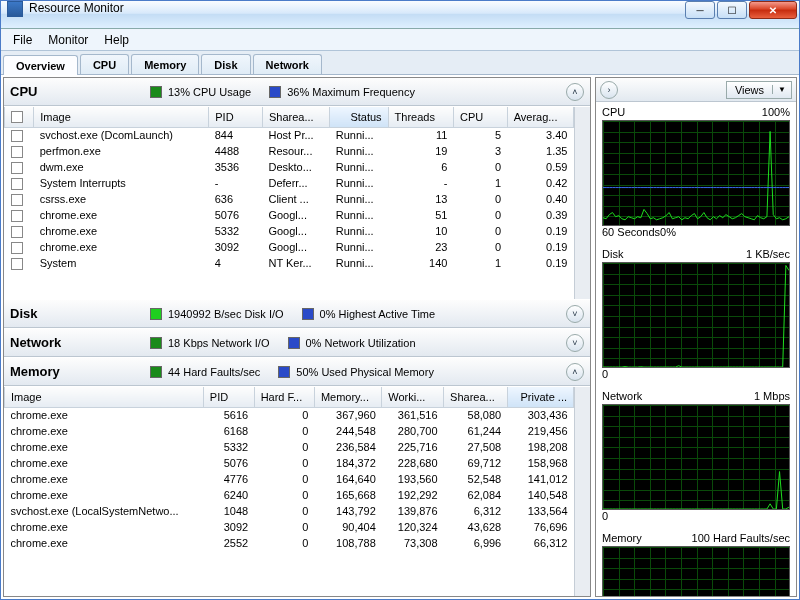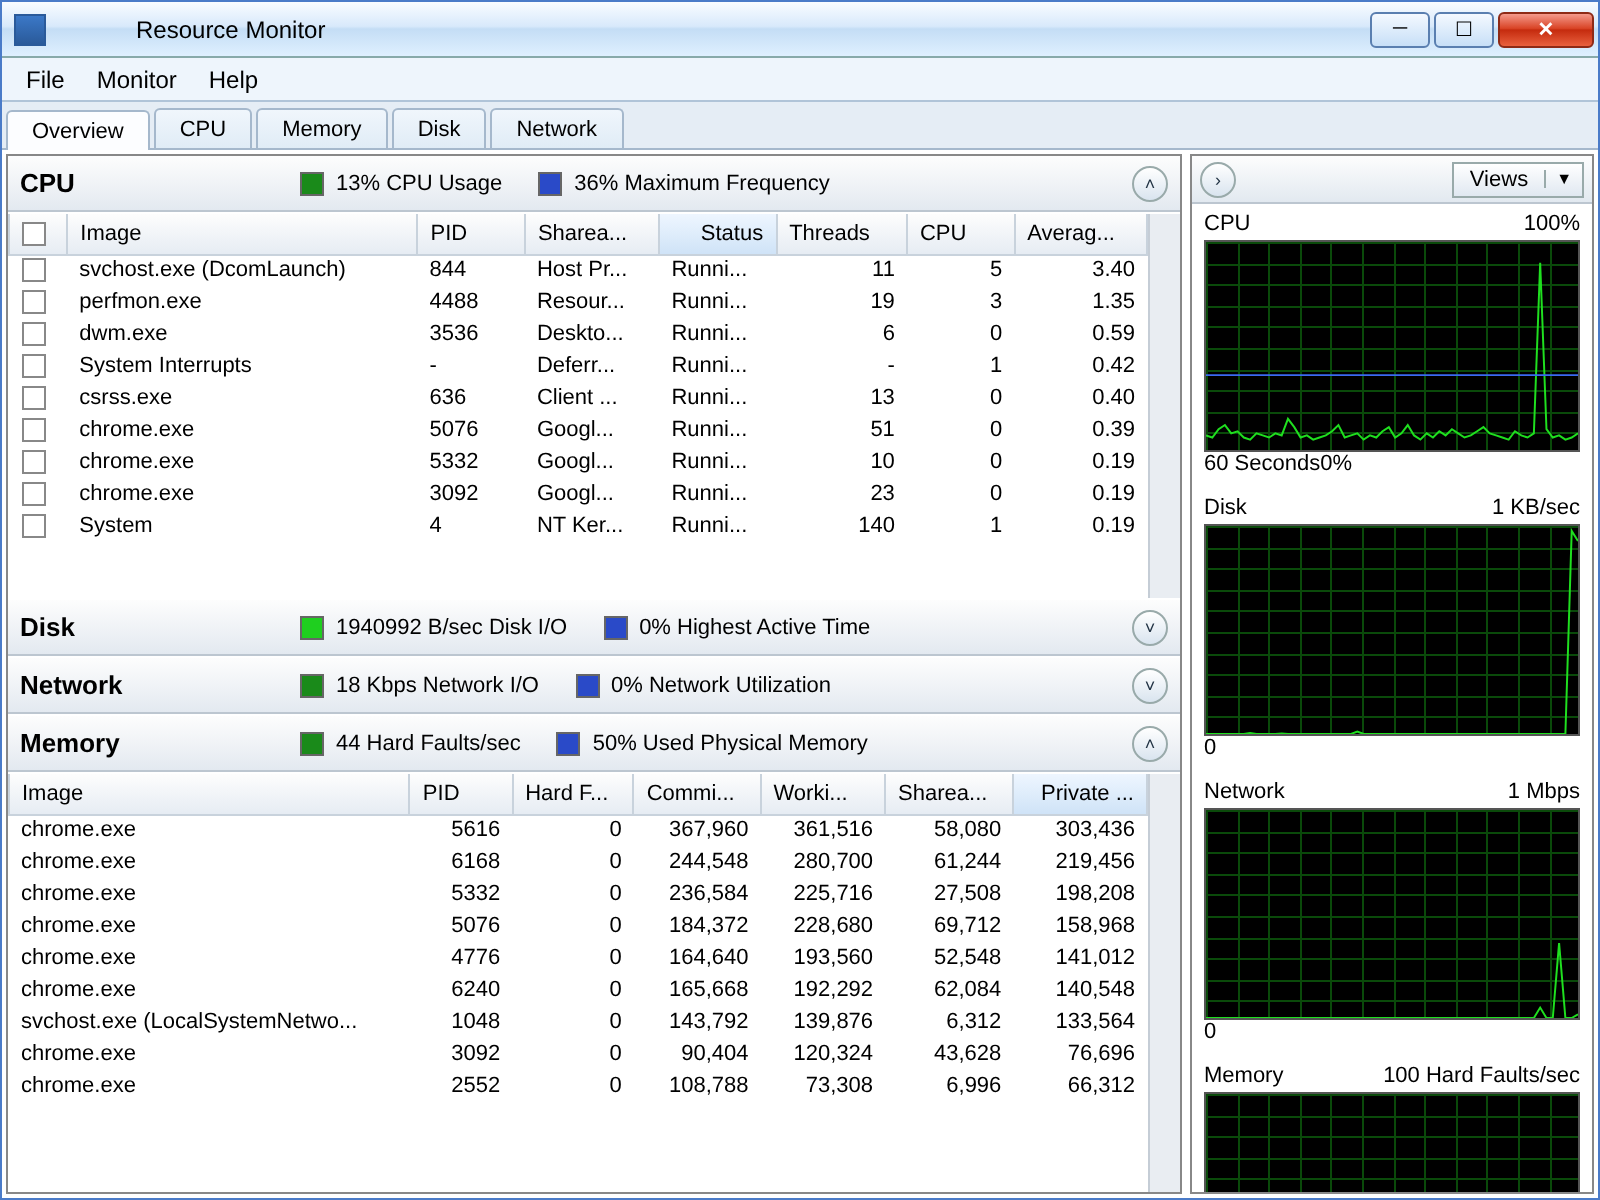--- a/index.html
+++ b/index.html
@@ -17,24 +17,23 @@
     height: 600px;
     background: linear-gradient(#e8f0f8, #d4e8f5 4px, #e8f0f8 8px);
     border: 1px solid #4a7bc8;
     display: flex;
     flex-direction: column;
   }
   .titlebar {
     height: 28px;
     background: linear-gradient(#f9fcff, #d8e9fb 45%, #c4ddf5 50%, #dff0ff);
     display: flex;
-    align-items: center;
+    align-items: flex-start;
     padding: 0 2px 0 6px;
     border-bottom: 1px solid #8aa;
-    gap: 39px;
   }
   .title-icon {
     width:16px;height:16px;
     margin-right:6px;
     background: linear-gradient(#3b78c7,#2a5a9a);
     border:1px solid #2a5a9a;
   }
   .title-text { flex:1; color:#000; font-size:12px; }
   .win-btns { display:flex; gap:2px; }
   .win-btn {
@@ -63,20 +62,21 @@
     font-size:12px;
   }
   .menu-item { padding:2px 8px; cursor:default;text-align:center; }
   .tabbar {
     height:24px;
     display:flex;
     align-items:flex-end;
     padding:0 2px;
     background:#e5edf5;
     border-bottom:1px solid #a5b8cc;
+    font-weight:bold;
   }
   .tab {
     padding:4px 12px 3px;
     border:1px solid #a5b8cc;
     border-bottom:none;
     background:linear-gradient(#f0f6fc,#e0ecf6);
     margin-right:2px;
     border-radius:3px 3px 0 0;
     font-size:11px;
   }
@@ -378,21 +378,21 @@
         </div>
       </div>
       <div class="section-body mem" style="flex:1;position:relative">
         <div style="position:absolute;top:0;left:0;right:16px;bottom:0;overflow:hidden">
         <table class="table" id="mem-table">
           <thead>
                 <tr>
             <th style="width:172px">Image</th>
             <th style="width:46px" class="num">PID</th>
             <th style="width:54px" class="num">Hard F...</th>
-            <th style="width:56px" class="num">Commi...</th>
+            <th style="width:56px" class="num">Memory...</th>
             <th style="width:56px" class="num">Worki...</th>
             <th style="width:56px" class="num">Sharea...</th>
             <th style="width:60px" class="num sorted">Private ...</th>
           </tr>
               </thead>
           <tbody id="mem-tbody">
                 <tr>
                   <td>chrome.exe</td>
     <td class="num">5616</td>
     <td class="num">0</td>

